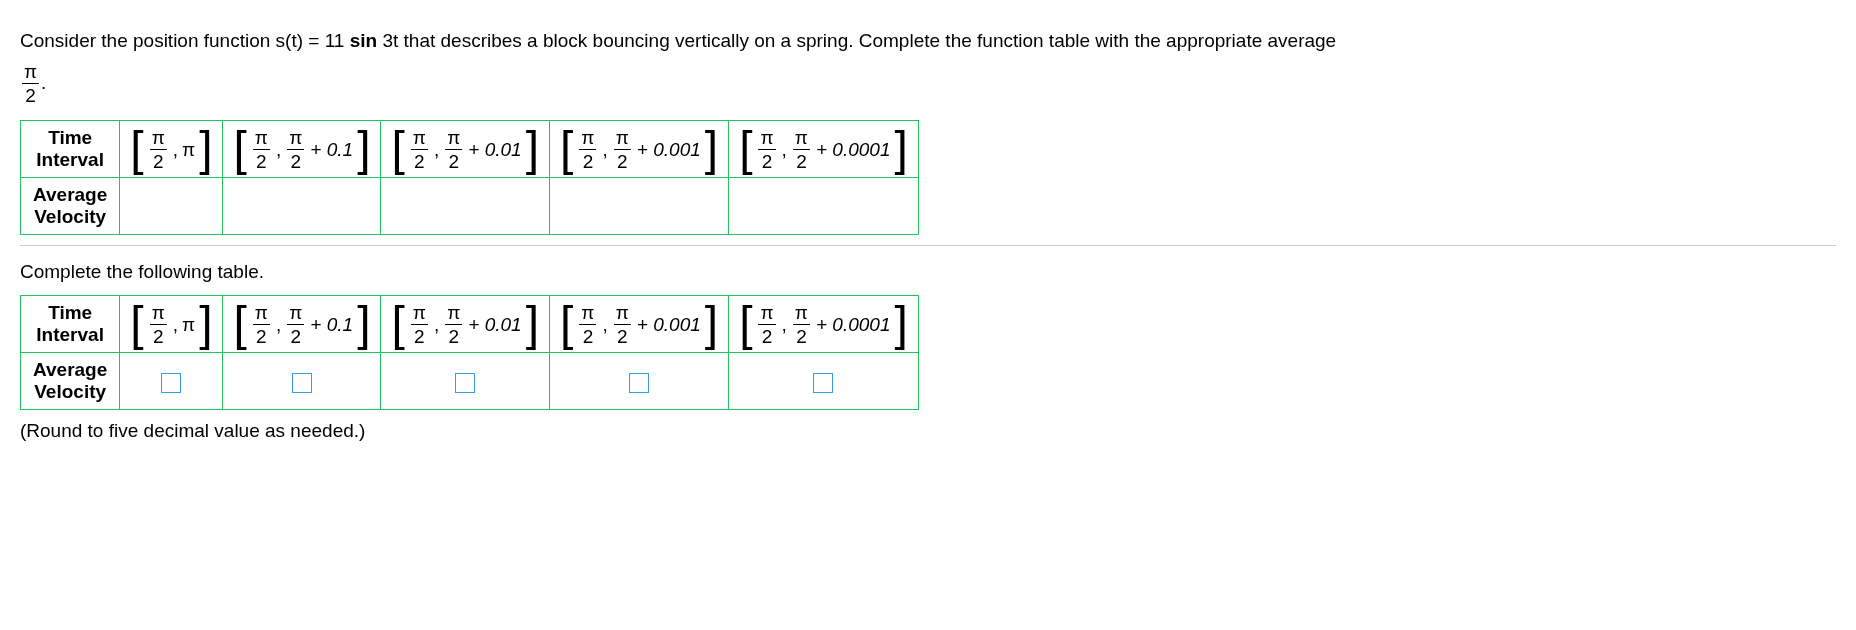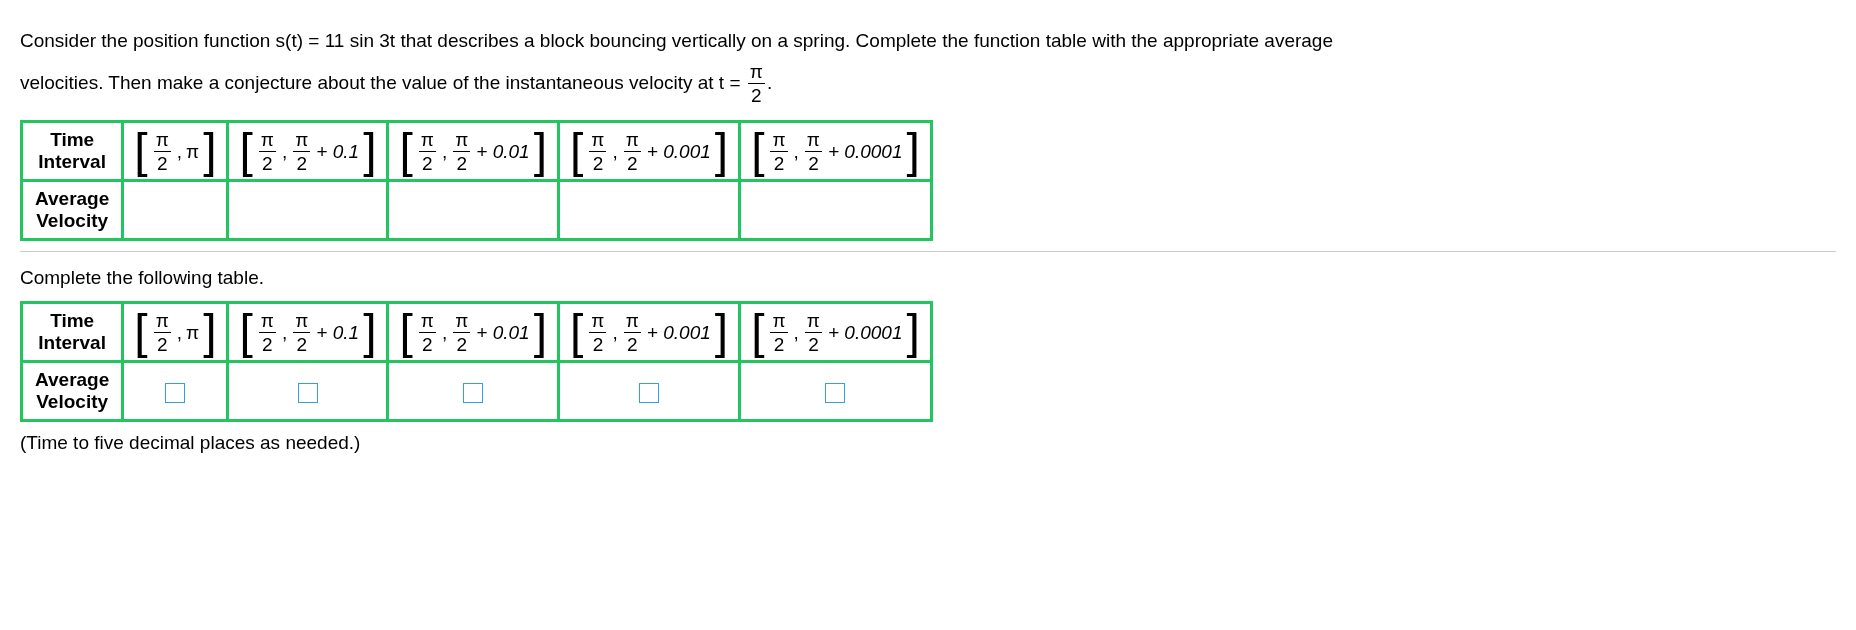--- a/index.html
+++ b/index.html
@@ -7,21 +7,21 @@
       font-family: Arial, sans-serif;
       font-size: 19px;
       padding: 20px;
       color: #000;
       background: #fff;
     }
     .question-text {
       line-height: 2.2;
       margin-bottom: 15px;
     }
-    .bold { font-weight: normal; }
+    .bold { font-weight: bold; }
     .frac {
       display: inline-block;
       vertical-align: middle;
       text-align: center;
       line-height: 1;
       margin: 0 2px;
     }
     .frac .num {
       display: block;
       border-bottom: 1.5px solid #000;
@@ -29,21 +29,21 @@
     }
     .frac .den {
       display: block;
       padding: 2px 2px 0;
     }
     table {
       border-collapse: collapse;
       margin-bottom: 10px;
     }
     td, th {
-      border: 3px solid #22c55e;
+      border: 1px solid #22c55e;
       padding: 6px 10px;
       text-align: center;
       vertical-align: middle;
       font-weight: normal;
     }
     .row-header {
       text-align: center;
       font-weight: bold;
       padding: 6px 12px;
     }
@@ -84,21 +84,21 @@
     .round-note {
       margin-top: 4px;
     }
   </style>
 </head>
 <body>
 
 <div class="question-text">
   <span>Consider the position function s(t) = 11 </span><span class="bold">sin</span><span> 3t that describes a block bouncing vertically on a spring. Complete the function table with the appropriate average</span>
   <br>
-  <span>velocities. Then make a conjecture about the value of the instantaneous velocity at t = </span><span class="frac"><span class="num">π</span><span class="den">2</span></span><span>.</span>
+  <span class="frac"><span class="num">π</span><span class="den">2</span></span><span>.</span>
 </div>
 
 <table>
   <tbody>
       <tr>
     <td class="row-header" rowspan="1">
       <span>Time</span><br>
       <span>Interval</span>
     </td>
     <td>
@@ -307,13 +307,13 @@
     </td>
     <td><input type="text" class="input-box" style=""></td>
     <td><input type="text" class="input-box" style=""></td>
     <td><input type="text" class="input-box" style=""></td>
     <td><input type="text" class="input-box" style=""></td>
     <td><input type="text" class="input-box" style=""></td>
   </tr>
 </tbody>
   </table>
 
-<div class="round-note">(Time to five decimal places as needed.)</div>
+<div class="round-note">(Round to five decimal value as needed.)</div>
 
 </body></html>

